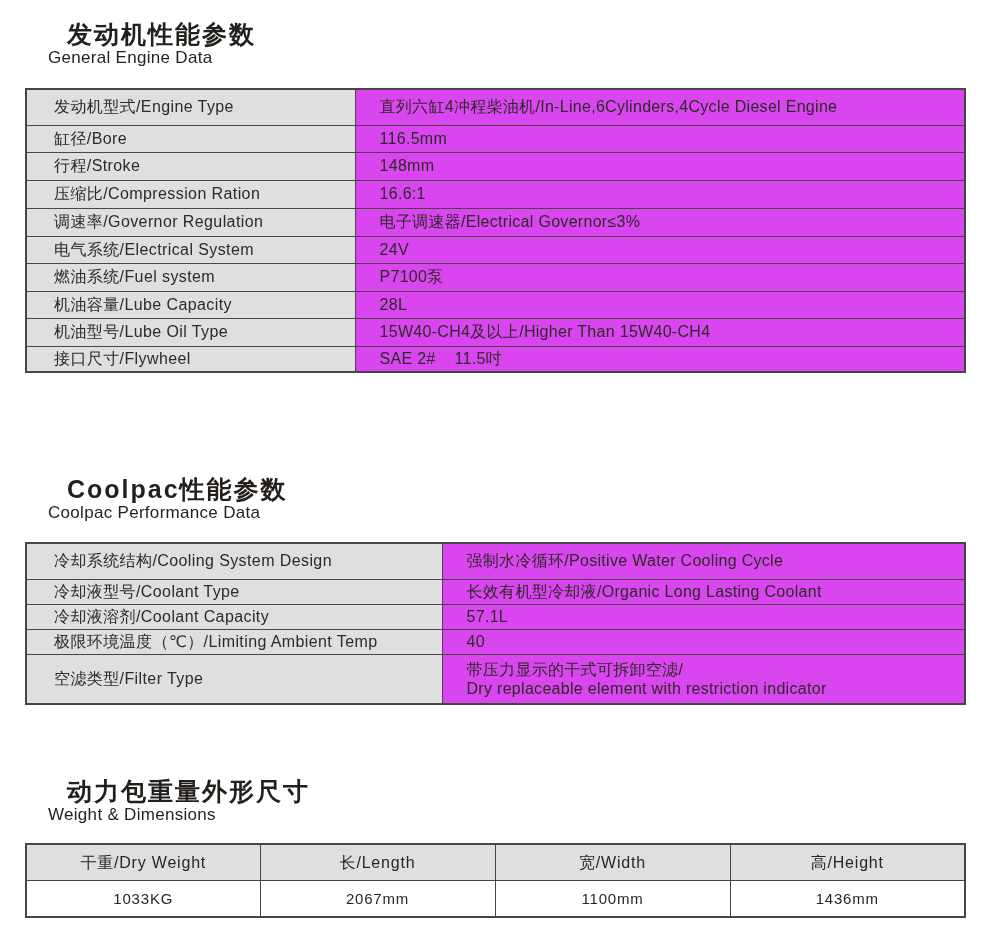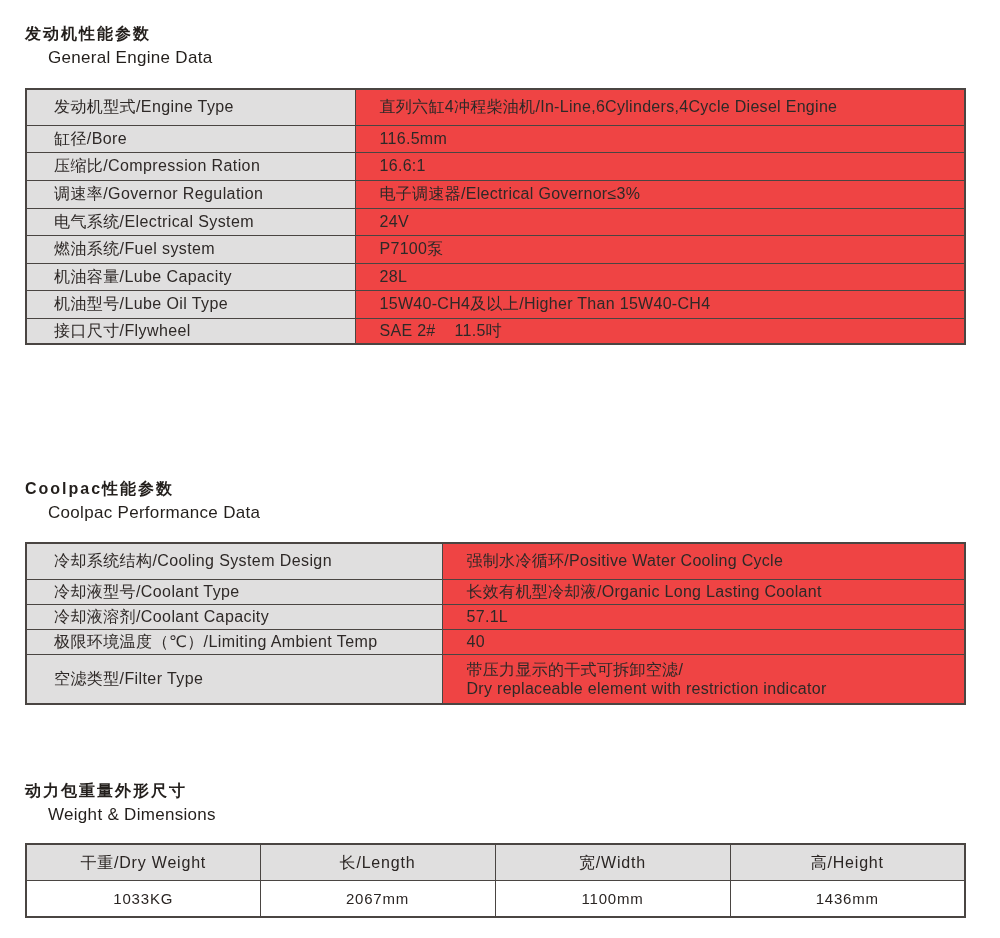--- a/index.html
+++ b/index.html
@@ -2,32 +2,32 @@
 <html><head>
   <meta charset="utf-8">
   <style>
     html, body { margin: 0; padding: 0; background: #ffffff; }
     body {
       width: 1000px; height: 938px; position: relative; overflow: hidden;
       font-family: "Liberation Sans", "DejaVu Sans", sans-serif;
       color: #2a2523;
     }
     .section-title { position: absolute; left: 25px; }
-    .title-cn { font-size: 16px; font-weight: bold; letter-spacing: 2px; line-height: 24px; color: #231f1c; }
+    .title-cn { font-size: 25px; font-weight: bold; letter-spacing: 2px; line-height: 24px; color: #231f1c; margin-left: 42px; }
     .title-en { font-size: 17px; line-height: 24px; color: #231f1c; letter-spacing: 0.3px; margin-left: 23px; }
     table.spec {
       position: absolute; border-collapse: collapse; table-layout: fixed;
       border: 2px solid #4a4542;
     }
     table.spec td {
       border: 1px solid #4a4542; padding: 0; font-size: 16px; line-height: 16px;
       vertical-align: middle; white-space: nowrap; overflow: hidden;
     }
     table.spec td.label { background: #e0dfdf; padding-left: 27px; letter-spacing: 0.4px; color: #2e2927; }
-    table.spec td.value { background: #ef4444; padding-left: 24px; letter-spacing: 0.3px; color: #2e2927; }
+    table.spec td.value { background: #d946ef; padding-left: 24px; letter-spacing: 0.3px; color: #2e2927; }
     table.spec td.value.two-line { line-height: 19px; }
     #engine-table { left: 25px; top: 88px; width: 939px; }
     #engine-table col.c1 { width: 329px; }
     #engine-table col.c2 { width: 610px; }
     #coolpac-table { left: 25px; top: 542px; width: 939px; }
     #coolpac-table col.c1 { width: 416px; }
     #coolpac-table col.c2 { width: 523px; }
     #weight-table { left: 25px; top: 843px; width: 939px; }
     #weight-table td { text-align: center; padding: 0; letter-spacing: 0.8px; }
     #weight-table td.head { background: #e0dfdf; height: 35px; }
@@ -47,20 +47,24 @@
       <col class="c2">
     </colgroup>
   <tbody>
       <tr style="height:36px;">
     <td class="label">发动机型式/Engine Type</td>
     <td class="value">直列六缸4冲程柴油机/In-Line,6Cylinders,4Cycle Diesel Engine</td>
   </tr>
   <tr style="height:27px;">
     <td class="label">缸径/Bore</td>
     <td class="value">116.5mm</td>
+  </tr>
+  <tr style="height:28px;">
+    <td class="label">行程/Stroke</td>
+    <td class="value">148mm</td>
   </tr>
   <tr style="height:28px;">
     <td class="label">压缩比/Compression Ration</td>
     <td class="value">16.6:1</td>
   </tr>
   <tr style="height:28px;">
     <td class="label">调速率/Governor Regulation</td>
     <td class="value">电子调速器/Electrical Governor≤3%</td>
   </tr>
   <tr style="height:27px;">

